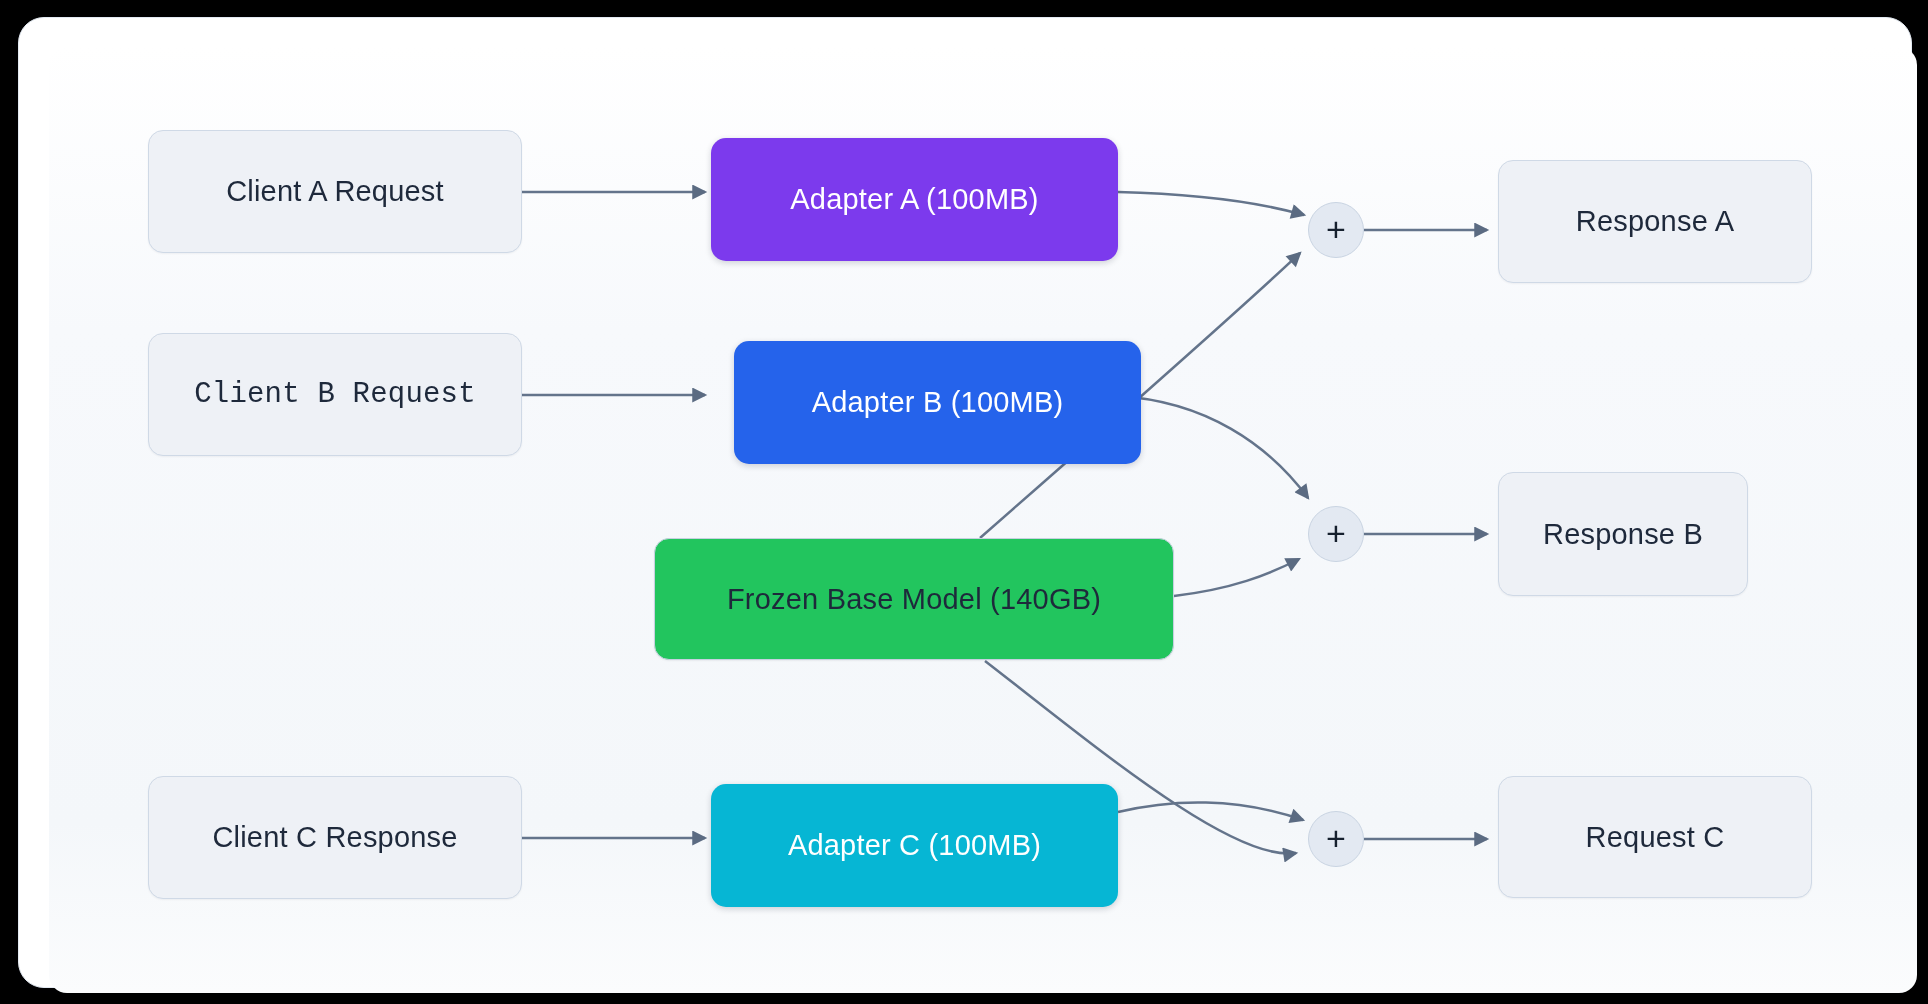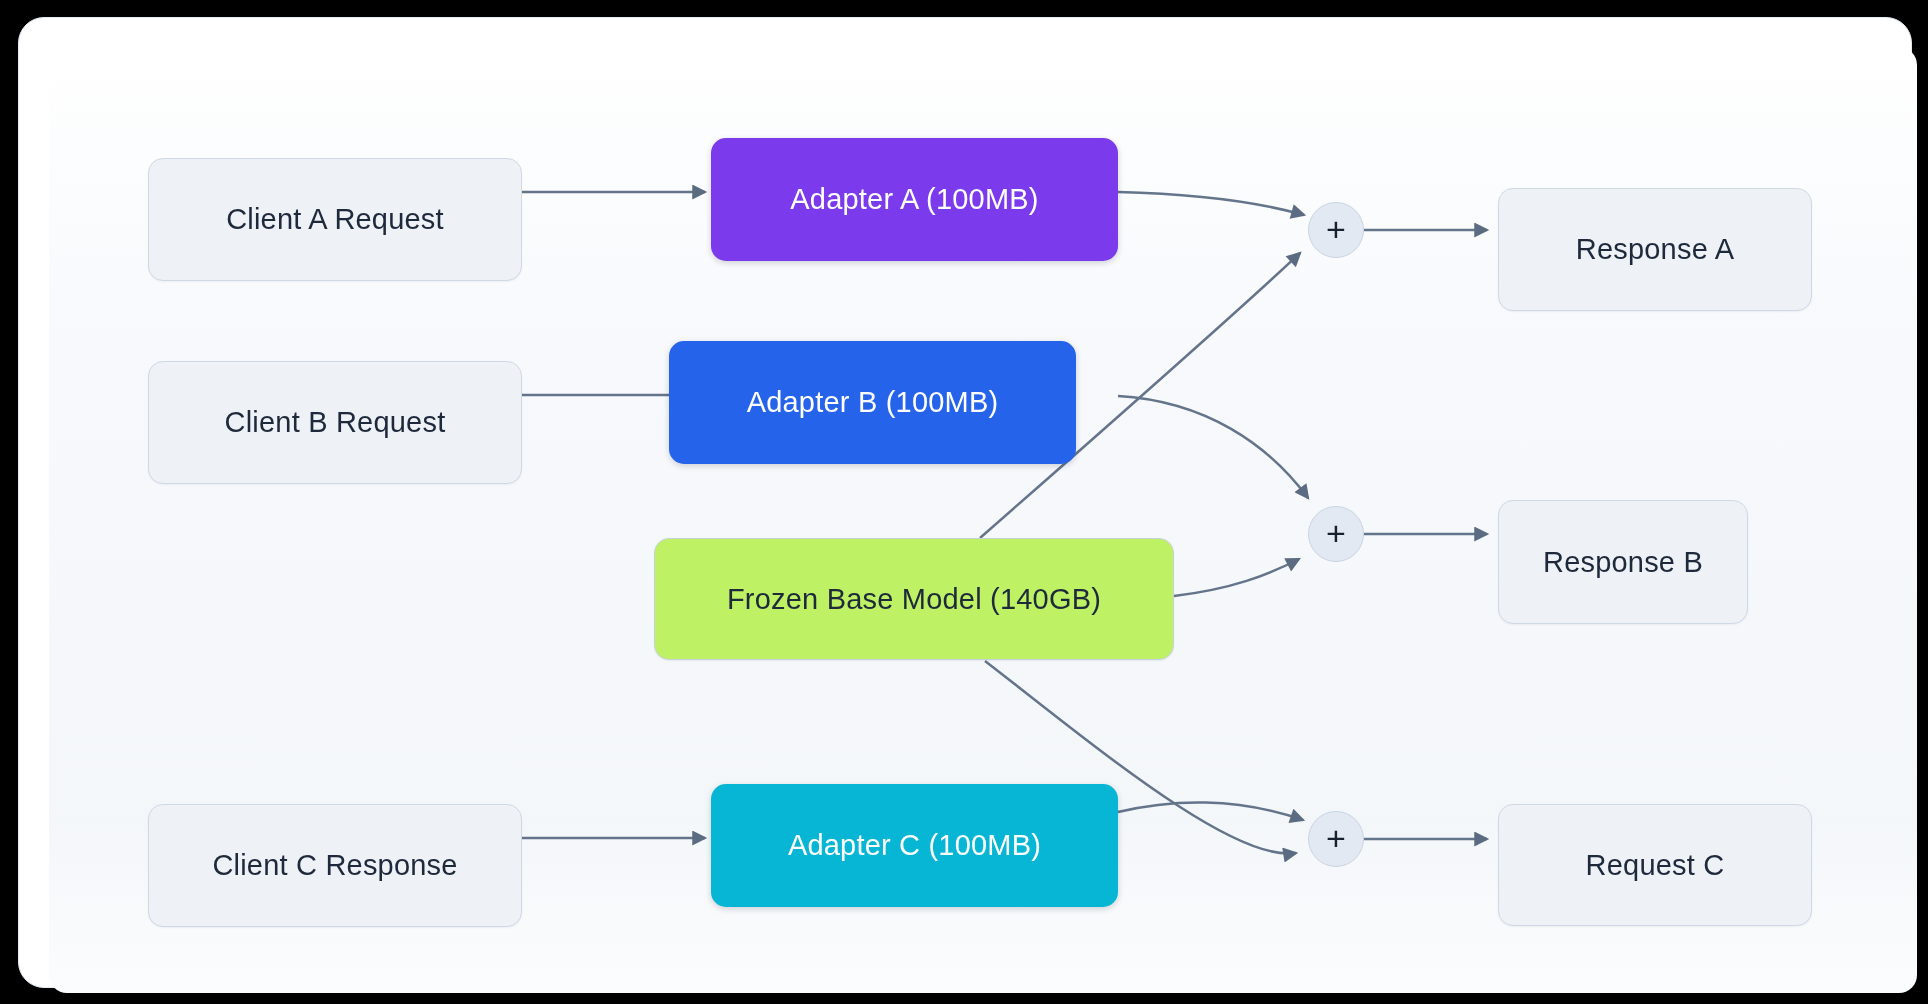--- a/index.html
+++ b/index.html
@@ -57,24 +57,23 @@
     border-radius: 15px;
     font-size: 29px;
     letter-spacing: 0.2px;
     color: #1e293b;
     box-sizing: border-box;
   }
   .node.light {
     background: #eef1f6;
     border: 1.5px solid #cfd9e6;
     box-shadow: 0 1px 2px rgba(15, 23, 42, 0.05);
-    margin-top: 28px;
   }
   .node.frozen {
-    background: #bef264;
+    background: #22c55e;
     border: 1.5px solid #c6d1e0;
     box-shadow: 0 1px 2px rgba(15, 23, 42, 0.06);
   }
   .node.adapter {
     color: #ffffff;
     border: none;
     box-shadow: 0 2px 6px rgba(15, 23, 42, 0.18);
     margin-top: 8px;
   }
   .merge {
@@ -123,31 +122,31 @@
     <path class="edge" d="M985 661 C1090 742 1233 863 1296 853" marker-end="url(#arrow)"></path>
 
     <path class="edge" d="M1364 230 L1487 230" marker-end="url(#arrow)"></path>
     <path class="edge" d="M1364 534 L1487 534" marker-end="url(#arrow)"></path>
     <path class="edge" d="M1364 839 L1487 839" marker-end="url(#arrow)"></path>
   </svg>
 
   <div class="node light" style="left:148px; top:130px; width:374px; height:123px;">
     <span>Client A Request</span>
   </div>
-  <div class="node light" style="left:148px; top:333px; width:374px; height:123px;">
+  <div class="node light" style="left:148px; top:333px; width:374px; height:123px;font-family:Liberation Mono, monospace;">
     <span>Client B Request</span>
   </div>
   <div class="node light" style="left:148px; top:776px; width:374px; height:123px;">
     <span>Client C Response</span>
   </div>
 
   <div class="node adapter" style="left: 711px; top: 130px; width: 407px; height: 123px; background-color: rgb(124, 58, 237);">
     <span>Adapter A (100MB)</span>
   </div>
-  <div class="node adapter" style="left: 669px; top: 333px; width: 407px; height: 123px; background-color: rgb(37, 99, 235);">
+  <div class="node adapter" style="left: 734px; top: 333px; width: 407px; height: 123px; background-color: rgb(37, 99, 235);">
     <span>Adapter B (100MB)</span>
   </div>
   <div class="node adapter" style="left: 711px; top: 776px; width: 407px; height: 123px; background-color: rgb(6, 182, 212);">
     <span>Adapter C (100MB)</span>
   </div>
 
   <div class="node frozen" style="left:654px; top:538px; width:520px; height:122px;">
     <span>Frozen Base Model (140GB)</span>
   </div>
 

